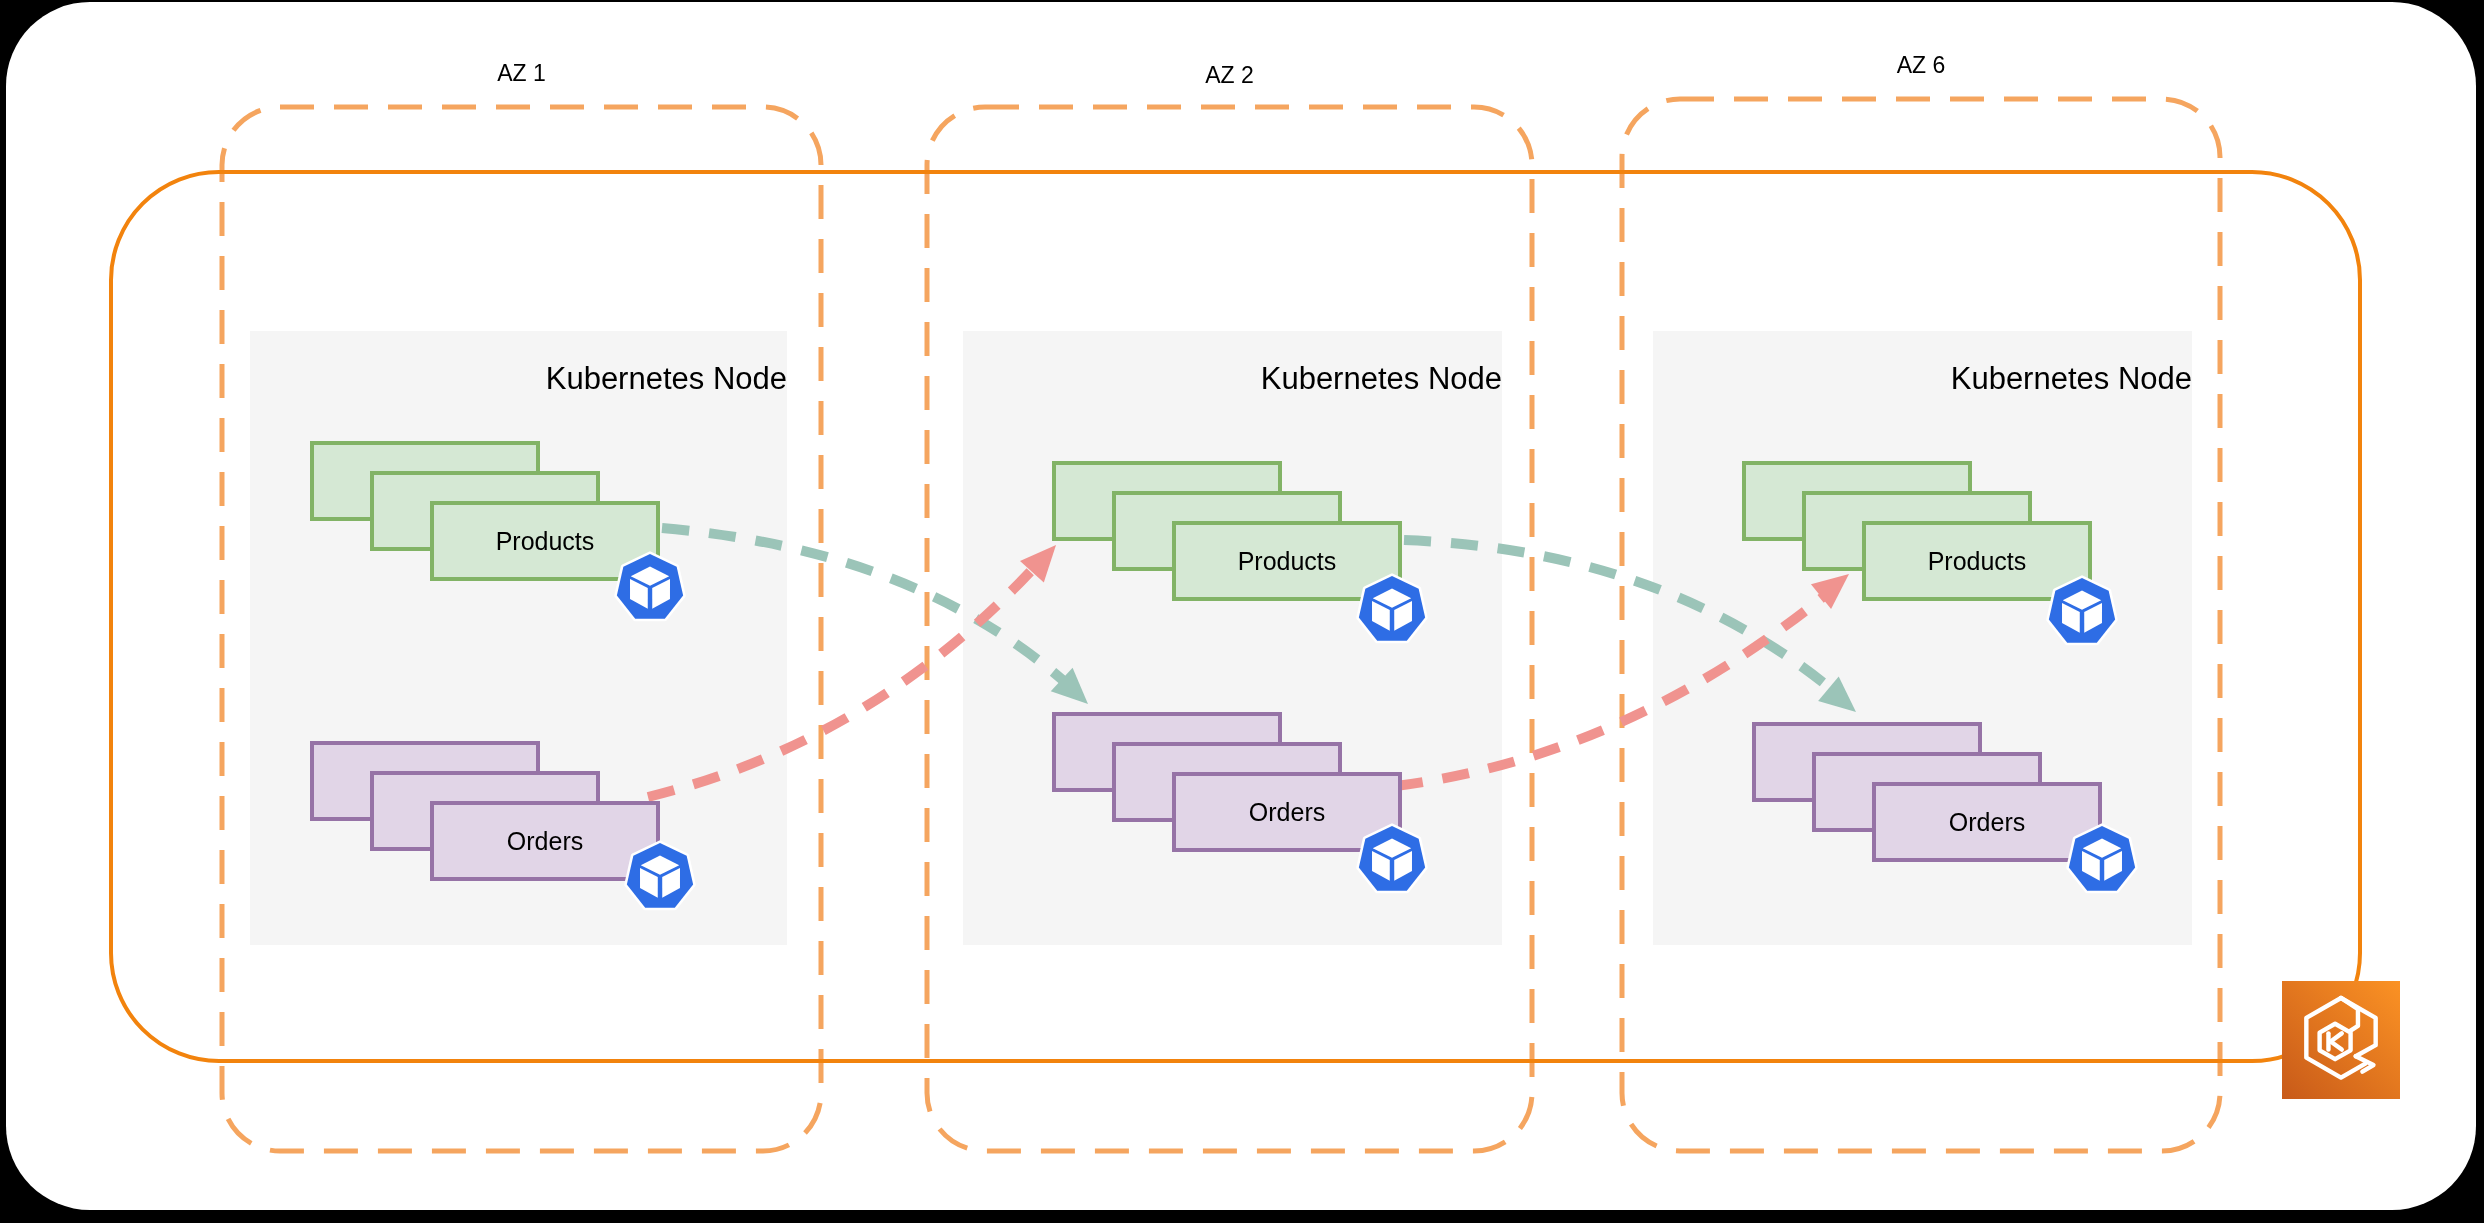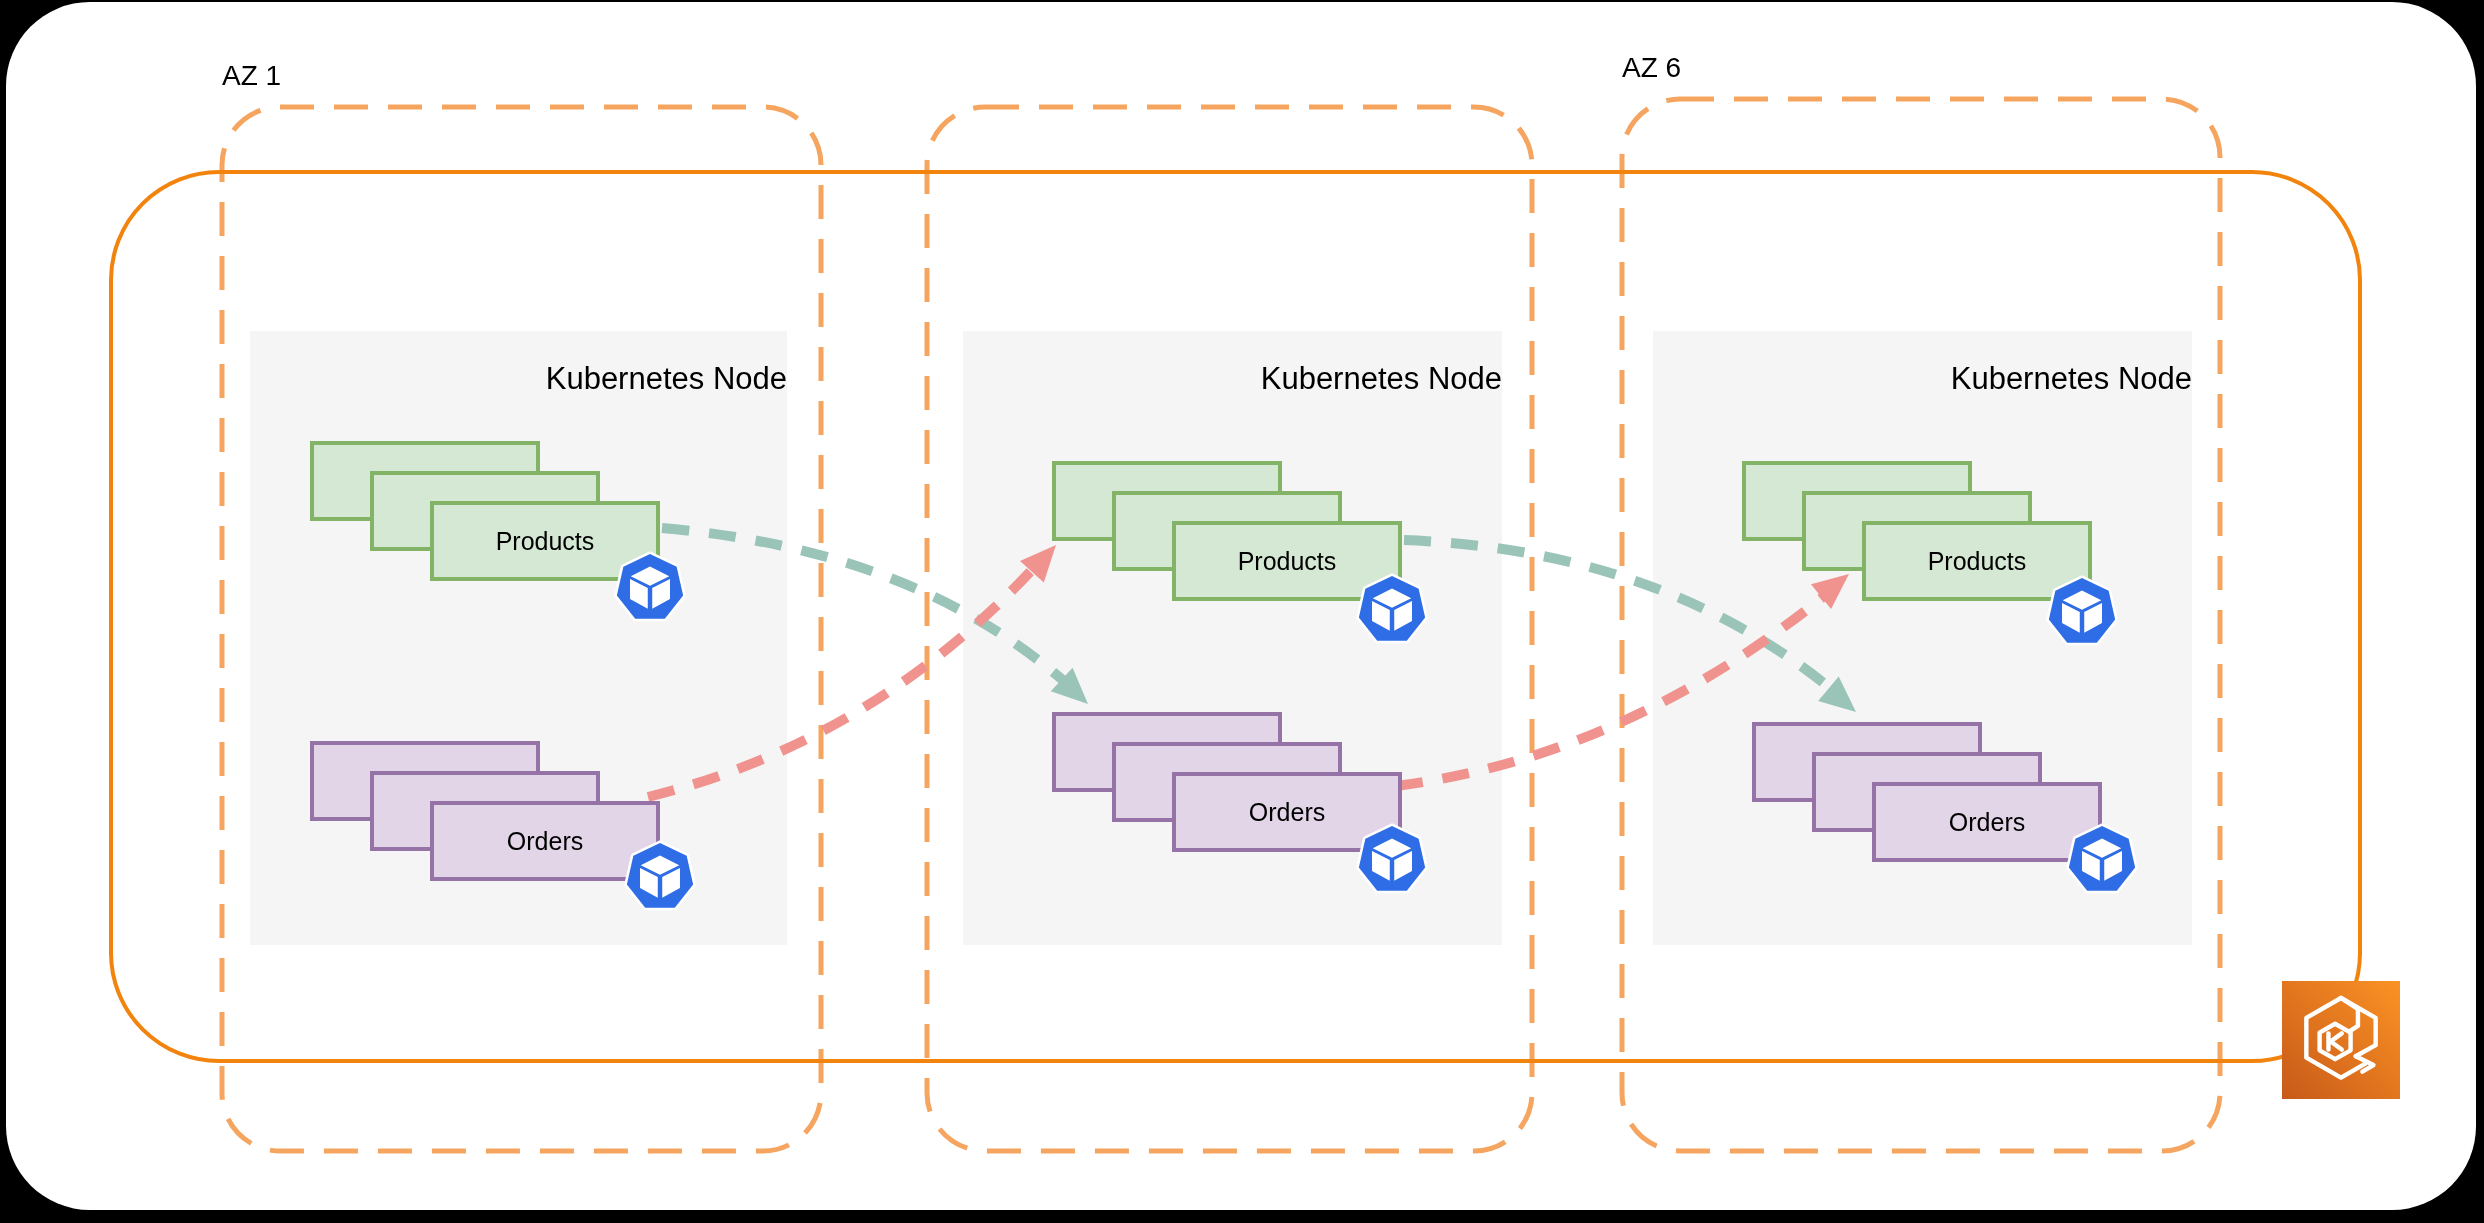--- a/index.html
+++ b/index.html
@@ -7,21 +7,21 @@
          font-family:"Liberation Sans", sans-serif;}
   .canvas{position:absolute;left:6px;top:2px;width:2470px;height:1208px;background:#ffffff;
           border-radius:84px;}
   .layer{position:absolute;left:0;top:0;width:2484px;height:1223px;}
   .panels{z-index:1}
   .lines{z-index:2}
   .top{z-index:3}
   .node-panel{position:absolute;background:#f5f5f5;}
   .node-title{position:absolute;left:0;right:0;top:30px;text-align:right;
               font-size:31px;color:#000;}
-  .az-label{position:absolute;font-size:28px;color:#000;}
+  .az-label{position:absolute;text-align:center;font-size:23px;color:#000;}
   .pod-box{position:absolute;width:230px;height:80px;box-sizing:border-box;
            display:flex;align-items:center;justify-content:center;font-size:25px;color:#000;}
   .green{background:#d5e8d4;border:4px solid #82b366;}
   .purple{background:#e1d5e7;border:4px solid #9673a6;}
   .pod-icon{position:absolute;width:74px;height:74px;}
   .eks-icon{position:absolute;left:2282px;top:981px;width:118px;height:118px;}
 </style>
 </head>
 <body>
 
@@ -57,20 +57,21 @@
     <path d="M1404 540 Q1668 550 1842 698" fill="none" stroke="#9bc4b8" stroke-width="10" stroke-dasharray="27 20"></path>
     <polygon points="0,0 -36,-16 -36,16" transform="translate(1856,712) rotate(40)" fill="#9bc4b8"></polygon>
 
     <path d="M1396 786 Q1630 756 1834 588" fill="none" stroke="#f0938f" stroke-width="10" stroke-dasharray="27 20"></path>
     <polygon points="0,0 -36,-16 -36,16" transform="translate(1849,574) rotate(-39)" fill="#f0938f"></polygon>
   </svg>
 
   <div class="layer top">
 
     <div class="az-label" style="left:222px;top:60px;width:599px;">AZ 1</div>
+    <div class="az-label" style="left:927px;top:62px;width:605px;">AZ 2</div>
     <div class="az-label" style="left:1622px;top:52px;width:598px;">AZ 6</div>
 
     <div class="pod-box green" style="left:310px;top:441px;"></div>
     <div class="pod-box green" style="left:370px;top:471px;"></div>
     <div class="pod-box green" style="left:430px;top:501px;">
       <span>Products</span>
     </div>
 
     <div class="pod-box purple" style="left:310px;top:741px;"></div>
     <div class="pod-box purple" style="left:370px;top:771px;"></div>

